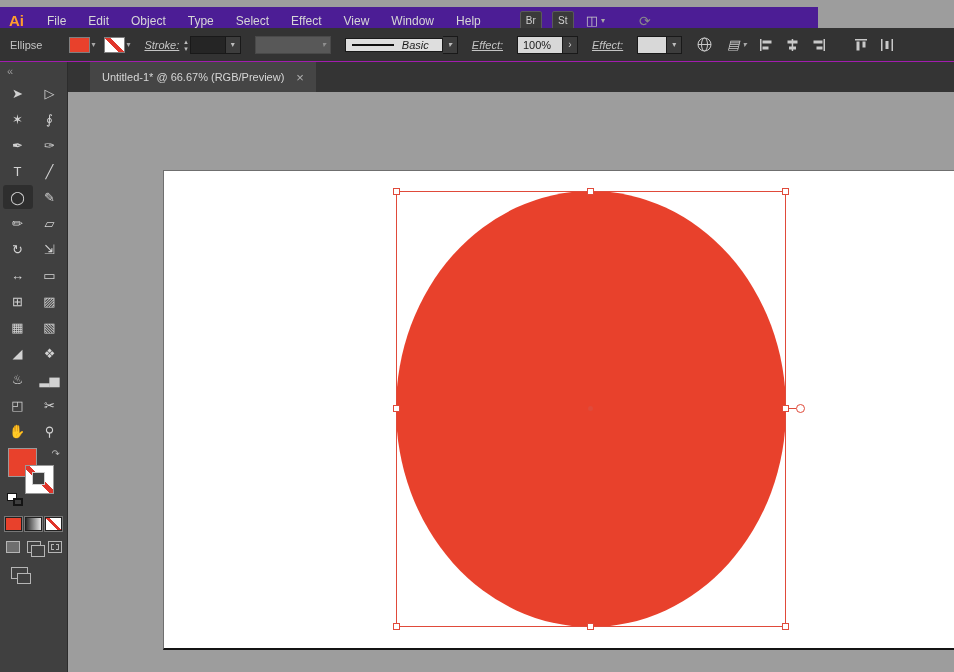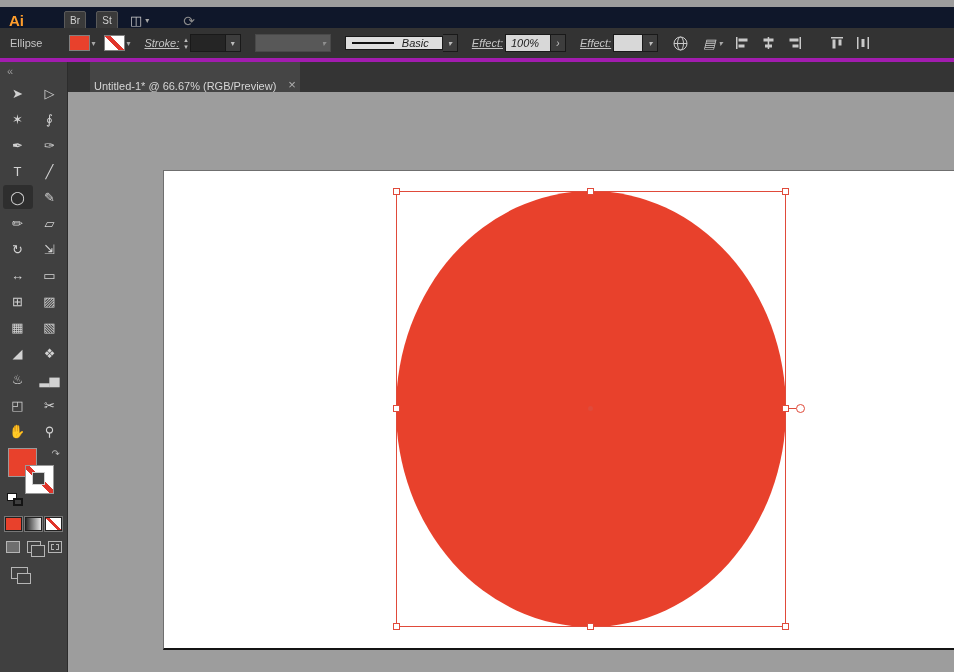--- a/index.html
+++ b/index.html
@@ -3,46 +3,46 @@
 <meta charset="utf-8">
 <style>
   * { box-sizing: border-box; margin: 0; padding: 0; }
   html,body { background:#5a5a5a; }
   #app {
     position: relative; width: 954px; height: 672px; overflow: hidden;
     font-family: "Liberation Sans", sans-serif; background:#9d9d9d;
   }
   
   .menubar {
-    position:absolute; left:0; top:7px; width:954px; height:28px;
-    background:#0f172a; border-bottom:1px solid #1e1e1e;
+    position:absolute; left:0; top:7px; width:818px; height:28px;
+    background:#4c1d95; border-bottom:1px solid #1e1e1e;
     display:flex; align-items:center; color:#d6d6d6; font-size:12px;
   }
   .logo { color:#ff9e2c; font-weight:bold; font-size:15px; margin:0 12px 0 9px; }
   .menu-items { display:flex; height:28px; }
   .menu-item { padding:0 11px; line-height:28px; cursor:default; }
   .mb-right { display:flex; align-items:center; gap:10px; margin-left:28px; }
   .mb-btn {
     width:22px; height:20px; border:1px solid #5a5a5a; background:#3a3a3a;
     color:#cfcfcf; font-size:10px; display:flex; align-items:center;
     justify-content:center; border-radius:2px;
   }
   .workspace { display:flex; align-items:center; gap:3px; margin-left:12px; color:#c9c9c9; font-size:13px; }
   .chev { font-size:8px; color:#a8a8a8; }
   .cloud { margin-left:34px; color:#8a8a8a; font-size:14px; }
   
   .controlbar {
     position:absolute; left:0; top:28px; width:954px; height:34px;
-    background:#333333; border-bottom:4px solid #a21caf;
+    background:#333333; border-bottom:1px solid #a21caf;
     display:flex; align-items:center; color:#c4c4c4; font-size:11px;
     padding:0 10px;
   }
   .cb-label { color:#c4c4c4; }
   .cb-link { text-decoration:underline; }
-  .ml6{margin-left:2px;font-style:italic;} .ml10{margin-left:10px;} .ml14{margin-left:14px;font-style:italic;} .ml28{margin-left:28px;}
+  .ml6{margin-left:14px;} .ml10{margin-left:10px;} .ml14{margin-left:14px;font-style:italic;} .ml28{margin-left:28px;}
   .swgroup { display:flex; align-items:center; gap:2px; }
   .swatch { width:19px; height:14px; box-shadow:0 0 0 1px #808080; }
   .swatch.fill { background:#e8412c; }
   .swatch.none { background:linear-gradient(45deg,#fff 42%,#e0352b 42%,#e0352b 58%,#fff 58%); }
   .stepper { display:flex; flex-direction:column; justify-content:center; line-height:7px; margin-left:5px; }
   .stepper span { font-size:7px; color:#bdbdbd; }
   .combo { display:flex; margin-left:2px; }
   .combo-field { width:36px; height:18px; background:#252525; border:1px solid #191919; }
   .combo-btn {
     width:15px; height:18px; background:#3d3d3d; border:1px solid #191919; border-left:none;
@@ -72,21 +72,21 @@
   .icon-btn { display:flex; align-items:center; gap:3px; color:#c9c9c9; font-size:13px; }
   .align-group { display:flex; align-items:center; gap:11px; margin-left:12px; }
   .align-group .gap { width:6px; }
   .align-btn { display:flex; }
   
   .tabbar {
     position:absolute; left:68px; top:62px; width:886px; height:30px;
     background:#343434; display:flex; align-items:stretch;
   }
   .tab {
-    margin-left:22px; display:flex; align-items:flex-end; gap:12px; padding:0 4px;
+    margin-left:22px; display:flex; align-items:center; gap:12px; padding:0 12px;
     background:#454545; color:#d6d6d6; font-size:11px;
   }
   .tab-close { color:#b0b0b0; font-size:13px; }
   
   .toolbar {
     position:absolute; left:0; top:62px; width:68px; height:610px;
     background:#404040; border-right:1px solid #2c2c2c;
     display:flex; flex-direction:column; align-items:center;
   }
   .collapse { align-self:flex-start; padding:3px 0 0 7px; color:#999; font-size:11px; letter-spacing:-1px; }
@@ -138,20 +138,31 @@
   .widget { position:absolute; right:-20px; top:calc(50% - 5px); width:9px; height:9px; border:1px solid #e04a3a; border-radius:50%; background:#fff; }
   svg { display:block; }
 </style>
 </head>
 <body>
 
 <div id="app">
 
   <div class="menubar">
     <span class="logo">Ai</span>
+    <div class="menu-items">
+        <span class="menu-item">File</span>
+        <span class="menu-item">Edit</span>
+        <span class="menu-item">Object</span>
+        <span class="menu-item">Type</span>
+        <span class="menu-item">Select</span>
+        <span class="menu-item">Effect</span>
+        <span class="menu-item">View</span>
+        <span class="menu-item">Window</span>
+        <span class="menu-item">Help</span>
+      </div>
     <div class="mb-right">
         <span class="mb-btn">Br</span>
         <span class="mb-btn">St</span>
       </div>
     <div class="workspace">
       <span>◫</span>
       <span class="chev">▾</span>
     </div>
     <span class="cloud">⟳</span>
   </div>

